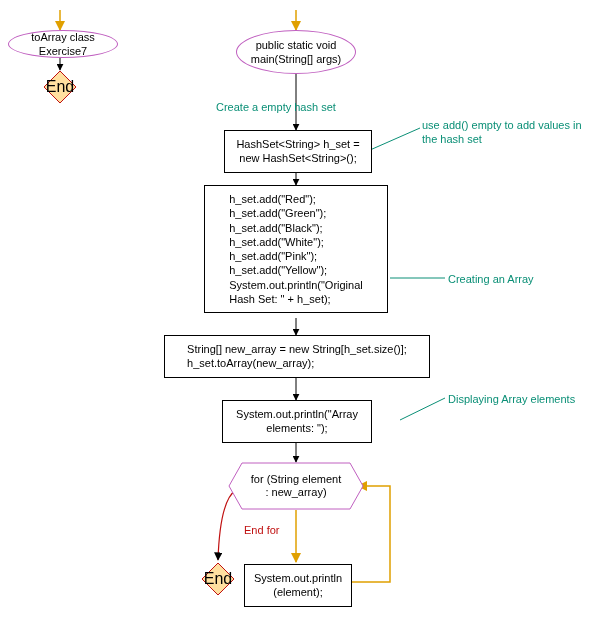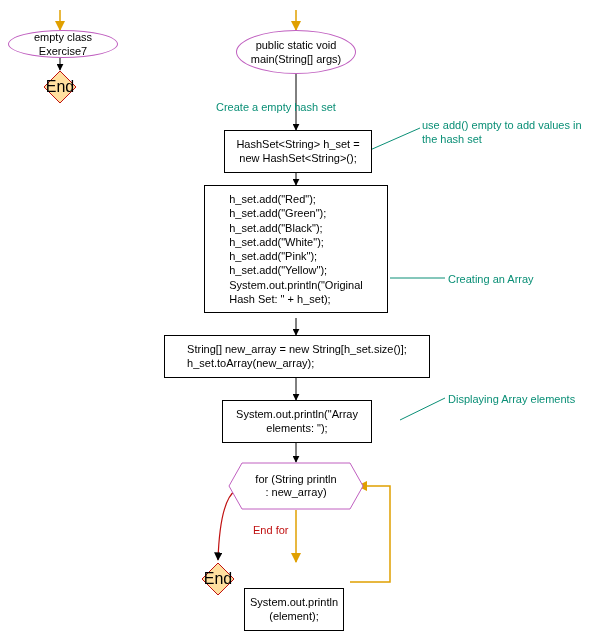--- a/index.html
+++ b/index.html
@@ -111,21 +111,21 @@
   <path d="M 236 490 Q 220 500 218 560" stroke="#c01010" stroke-width="1.2" fill="none" marker-end="url(#ah-black)"></path>
 
   <circle cx="238" cy="490" r="2" fill="#c01010"></circle>
 
   <line x1="370" y1="150" x2="420" y2="128" stroke="#0a8f76" stroke-width="1"></line>
   <line x1="390" y1="278" x2="445" y2="278" stroke="#0a8f76" stroke-width="1"></line>
   <line x1="400" y1="420" x2="445" y2="398" stroke="#0a8f76" stroke-width="1"></line>
 </svg>
 
 <div class="node ellipse" style="left:8px; top:30px; width:110px; height:28px;">
-  <span>empty class Exercise7</span>
+  <span>toArray class Exercise7</span>
 </div>
 
 <div class="diamond" style="left:43px; top:70px;">
   <svg width="34" height="34">
       <polygon points="17,1 33,17 17,33 1,17" fill="#ffe0a0" stroke="#c01010" stroke-width="1"></polygon>
     </svg>
   <div class="txt">End</div>
 </div>
 
 <div class="node ellipse" style="left:236px; top:30px; width:120px; height:44px;">
@@ -165,29 +165,29 @@
 
 <div class="node rect center" style="left:222px; top:400px; width:150px;">
   <span style="white-space:pre-line;">System.out.println("Array
 elements: ");</span>
 </div>
 
 <div class="hex" style="left:228px; top:462px; width:136px; height:48px;">
   <svg width="136" height="48">
       <polygon points="14,1 122,1 135,24 122,47 14,47 1,24" fill="#ffffff" stroke="#c060c0" stroke-width="1"></polygon>
     </svg>
-  <div class="txt" style="white-space:pre-line;">for (String println
+  <div class="txt" style="white-space:pre-line;">for (String element
 : new_array)</div>
 </div>
 
-<div class="endfor" style="left:253px; top:524px;">End for</div>
+<div class="endfor" style="left:244px; top:524px;">End for</div>
 
 <div class="diamond" style="left:201px; top:562px;">
   <svg width="34" height="34">
       <polygon points="17,1 33,17 17,33 1,17" fill="#ffe0a0" stroke="#c01010" stroke-width="1"></polygon>
     </svg>
   <div class="txt">End</div>
 </div>
 
-<div class="node rect center" style="left:244px; top:588px; width:100px;">
+<div class="node rect center" style="left:244px; top:564px; width:108px;">
   <span style="white-space:pre-line;">System.out.println
 (element);</span>
 </div>
 
 </body></html>

